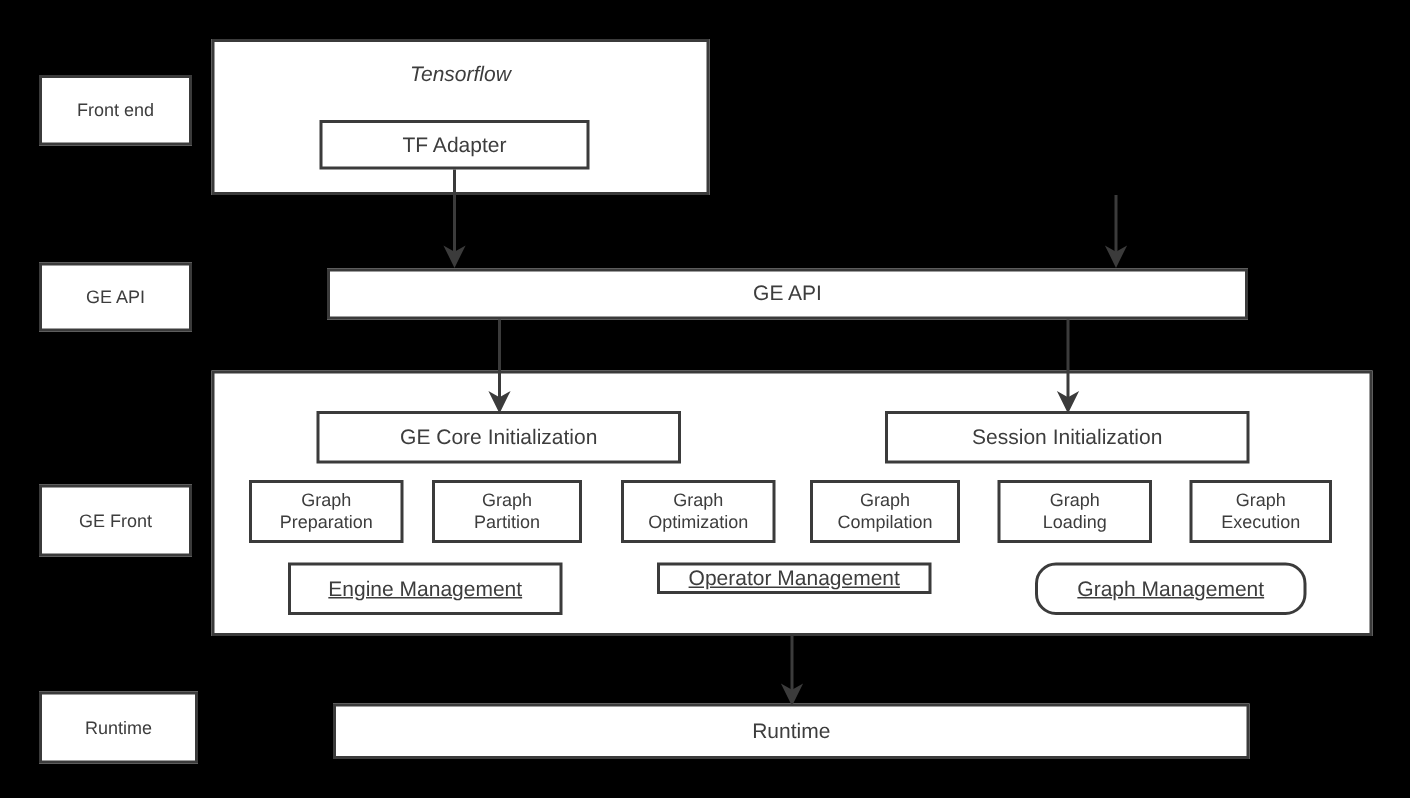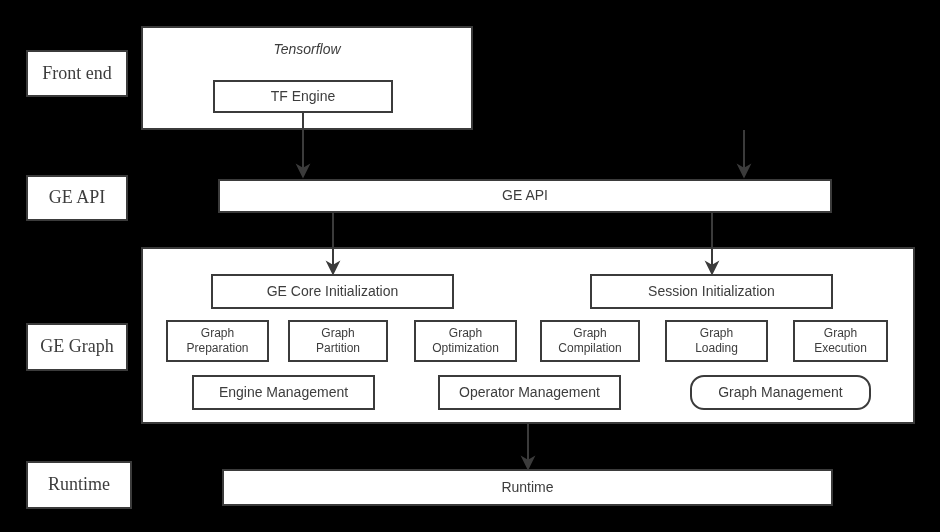--- a/index.html
+++ b/index.html
@@ -24,22 +24,21 @@
     border: 2px solid #3b3b3b;
     color: #3d3d3d;
     display: flex;
     align-items: center;
     justify-content: center;
     text-align: center;
     line-height: 1.22;
     white-space: pre-line;
   }
   .label-box {
-    font-size: 18px;
-    font-family: Liberation Serif, serif;
+    font-size: 12px;
   }
   .group-box {
     align-items: flex-start;
     justify-content: center;
     border-color: #3b3b3b;
   }
   .group-title {
     position: absolute;
     color: #3d3d3d;
     font-size: 14px;
@@ -47,20 +46,21 @@
     white-space: nowrap;
   }
   .bar {
     font-size: 14px;
   }
   .small {
     font-size: 12px;
   }
   .mgmt {
     font-size: 14px;
+    text-decoration: underline;
   }
   .init {
     font-size: 14px;
   }
   svg.arrows {
     position: absolute;
     left: 0;
     top: 0;
     width: 940px;
     height: 532px;
@@ -69,28 +69,28 @@
 </style>
 </head>
 <body>
 
 <div id="diagram">
 
   <div class="box label-box" style="left:26px; top:50px; width:102px; height:47px;">Front end</div>
 
   <div class="box label-box" style="left:26px; top:175px; width:102px; height:46px;">GE API</div>
 
-  <div class="box label-box" style="left:26px; top:323px; width:102px; height:48px;">GE Graph</div>
+  <div class="box label-box" style="left:26px; top:323px; width:102px; height:48px;">GE Front</div>
 
   <div class="box label-box" style="left:26px; top:461px; width:106px; height:48px;">Runtime</div>
 
   <div class="box group-box" style="left:141px; top:26px; width:332px; height:104px;">
     <span class="group-title" style="left:0; right:0; top:13px;font-style:italic;">Tensorflow</span>
   </div>
-  <div class="box" style="left:213px; top:80px; width:180px; height:33px; font-size:14px;">TF Engine</div>
+  <div class="box" style="left:213px; top:80px; width:180px; height:33px; font-size:14px;">TF Adapter</div>
 
 
   <div class="box bar" style="left:218px; top:179px; width:614px; height:34px;">GE API</div>
 
   <div class="box group-box" style="left:141px; top:247px; width:774px; height:177px;"></div>
 
   <div class="box init" style="left:211px; top:274px; width:243px; height:35px;">GE Core Initialization</div>
   <div class="box init" style="left:590px; top:274px; width:243px; height:35px;">Session Initialization</div>
 
   <div class="box small" style="left:166px; top:320px; width:103px; height:42px;">Graph
@@ -100,21 +100,21 @@
   <div class="box small" style="left:414px; top:320px; width:103px; height:42px;">Graph
 Optimization</div>
   <div class="box small" style="left:540px; top:320px; width:100px; height:42px;">Graph
 Compilation</div>
   <div class="box small" style="left:665px; top:320px; width:103px; height:42px;">Graph
 Loading</div>
   <div class="box small" style="left:793px; top:320px; width:95px; height:42px;">Graph
 Execution</div>
 
   <div class="box mgmt" style="left:192px; top:375px; width:183px; height:35px;">Engine Management</div>
-  <div class="box mgmt" style="left:438px; top:375px; width:183px; height:35px;">Operator Management</div>
+  <div class="box mgmt" style="left:438px; top:375px; width:183px; height:21px;">Operator Management</div>
   <div class="box mgmt" style="left:690px; top:375px; width:181px; height:35px;border-radius:14px;">Graph Management</div>
 
   <div class="box bar" style="left:222px; top:469px; width:611px; height:37px;">Runtime</div>
 
   <svg class="arrows" viewBox="0 0 940 532">
     <defs>
       <marker id="ah" markerWidth="9" markerHeight="9" refX="4.2" refY="4.5" orient="auto" markerUnits="strokeWidth">
         <path d="M0.5,0.8 L8,4.5 L0.5,8.2 L2.6,4.5 Z" fill="#3b3b3b"></path>
       </marker>
     </defs>

